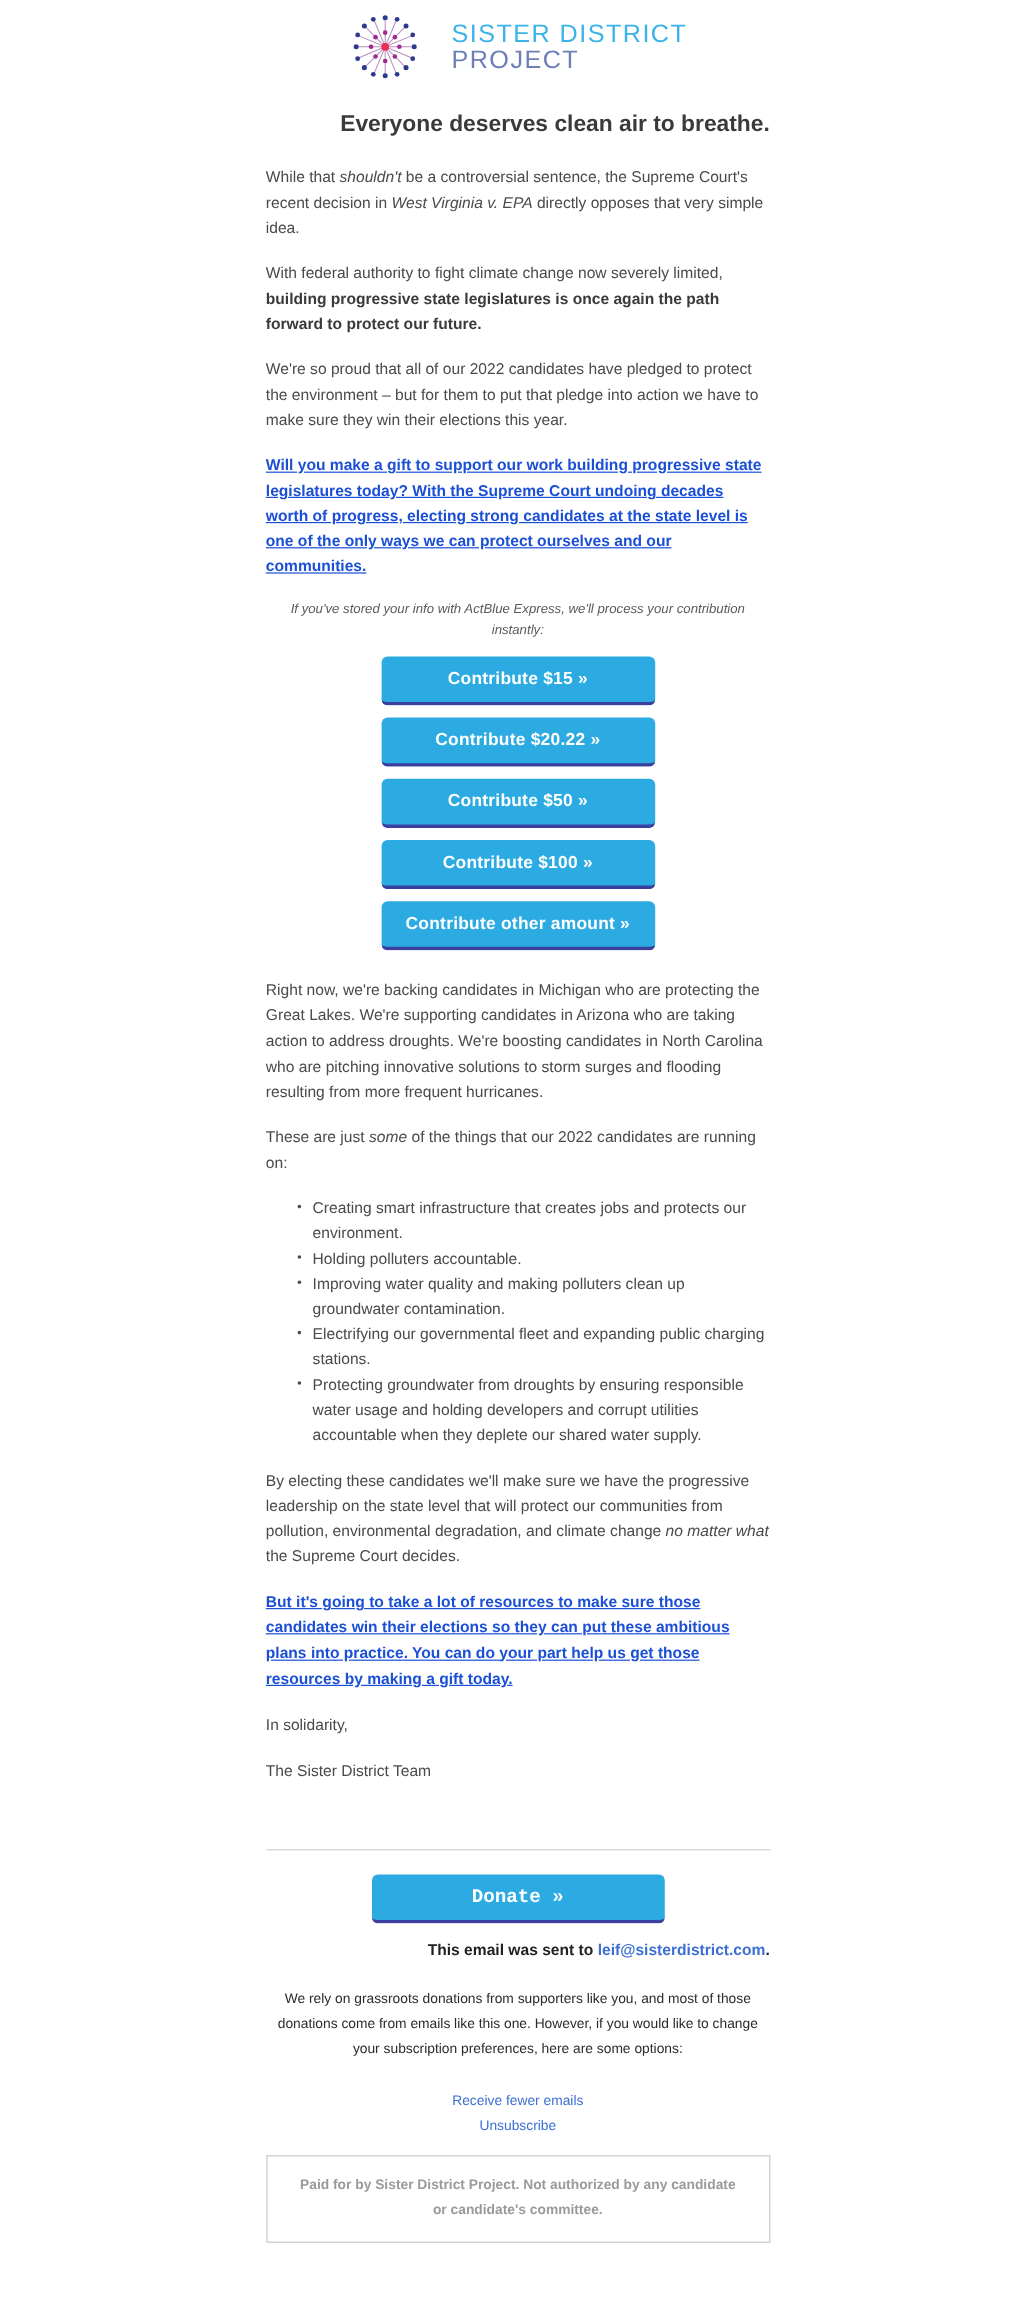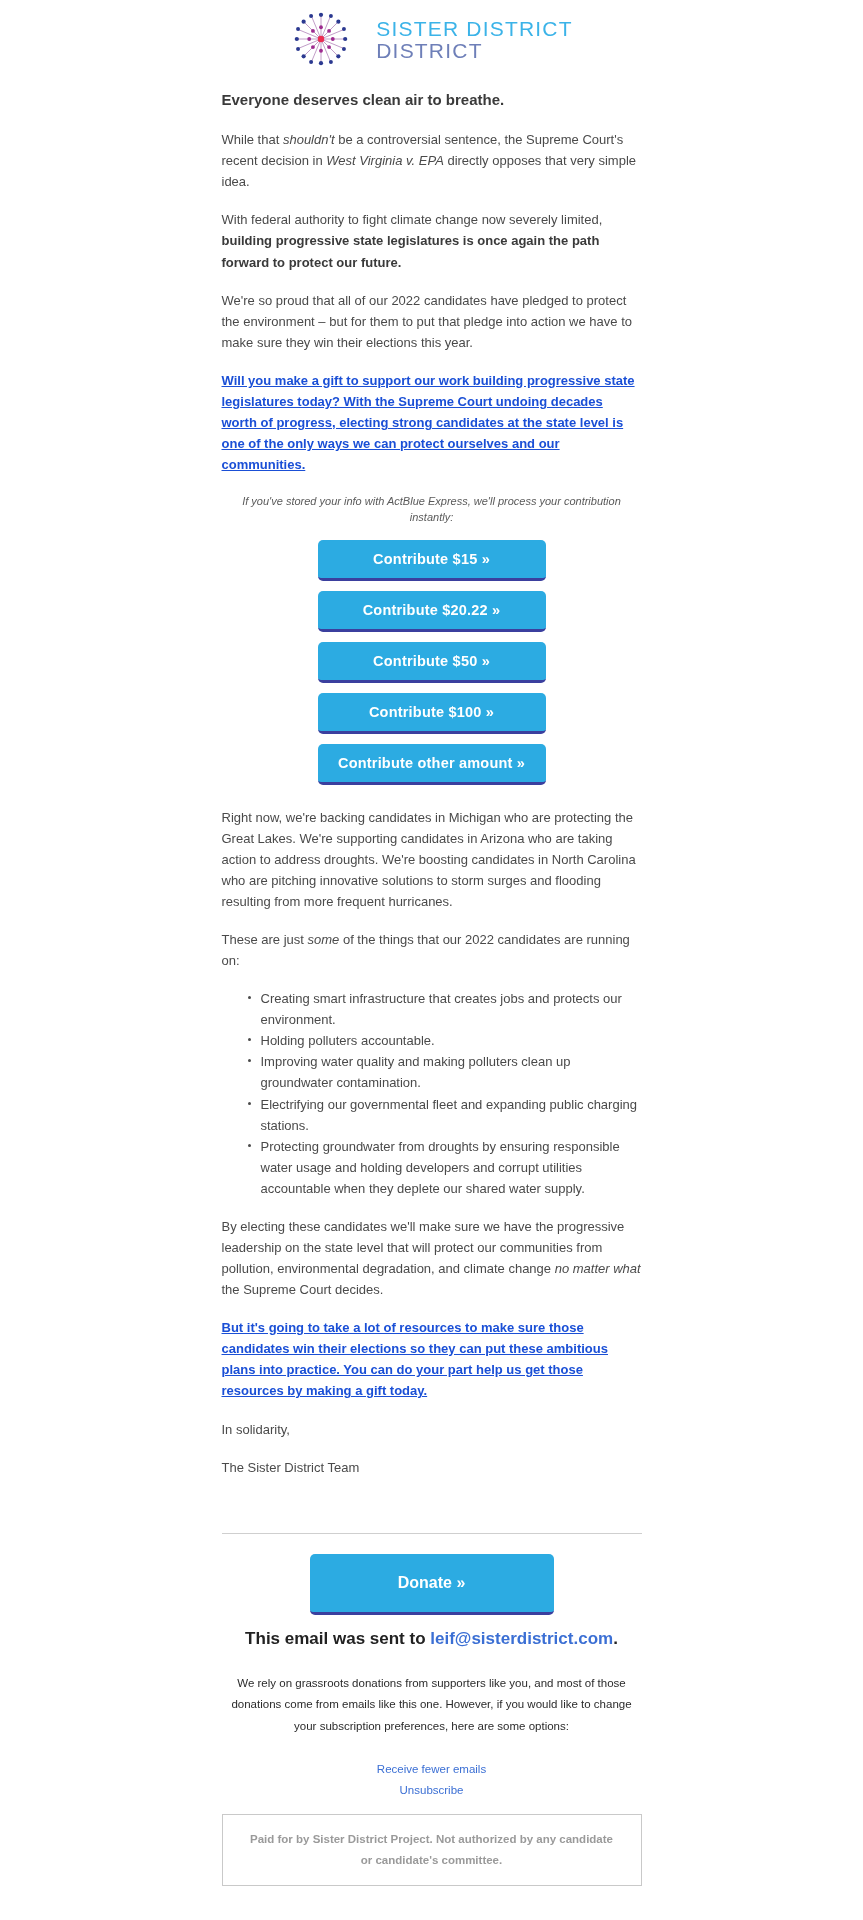--- a/index.html
+++ b/index.html
@@ -65,22 +65,23 @@
   p.body {
     font-size: 13px;
     line-height: 1.62;
     color: #4a4a4a;
     margin: 0 0 17px 0;
   }
   p.lead {
     font-weight: bold;
     color: #3a3a3a;
     margin: 0 0 17px 0;
-    font-size: 15px;
+    font-size: 19px;
     line-height: 1.62;
+    text-align: right;
   }
   .b { font-weight: bold; color: #3a3a3a; }
   .i { font-style: italic; }
 
   p.cta-link {
     margin: 0 0 18px 0;
     font-size: 13px;
     line-height: 1.62;
   }
   p.cta-link a {
@@ -159,33 +160,34 @@
     margin: 0 0 20px 0;
   }
   .donate-row {
     text-align: center;
     margin-bottom: 14px;
   }
   .btn-donate {
     display: inline-block;
     box-sizing: border-box;
     width: 244px;
-    padding: 20px 0;
+    padding: 10px 0;
     background: #2cabe2;
     border-bottom: 3px solid #3b3f9e;
     border-radius: 5px;
     color: #ffffff;
     font-size: 16px;
     font-weight: bold;
     text-align: center;
     text-decoration: none;
+    font-family: Liberation Mono, monospace;
   }
   .sent-to {
-    text-align: center;
-    font-size: 17px;
+    text-align: right;
+    font-size: 13px;
     font-weight: bold;
     color: #222222;
     margin: 0 0 24px 0;
   }
   .sent-to a {
     color: #3b6fd4;
     text-decoration: none;
     font-weight: bold;
   }
   .grassroots {
@@ -269,21 +271,21 @@
           <circle cx="34" cy="87" r="3.2"></circle>
           <circle cx="13" cy="34" r="3.2"></circle>
           <circle cx="87" cy="66" r="3.2"></circle>
           <circle cx="13" cy="66" r="3.2"></circle>
           <circle cx="87" cy="34" r="3.2"></circle>
         </g>
         <circle cx="50" cy="50" r="5.2" fill="#ec2c52"></circle>
       </svg>
       <span class="logo-text">
         <span class="logo-line1">SISTER DISTRICT</span>
-        <span class="logo-line2">DISTRICT</span>
+        <span class="logo-line2">PROJECT</span>
       </span>
     </div>
   </div>
 
   <div class="content">
 
     <p class="lead">Everyone deserves clean air to breathe.</p>
 
     <p class="body">
       <span>While that </span><span class="i">shouldn't</span><span> be a controversial sentence, the Supreme Court's recent decision in </span><span class="i">West Virginia v. EPA</span><span> directly opposes that very simple idea.</span>

